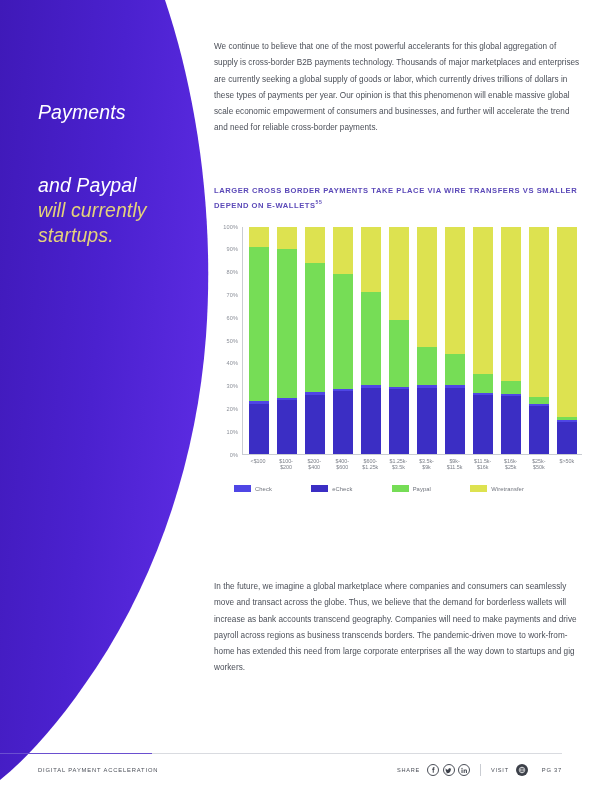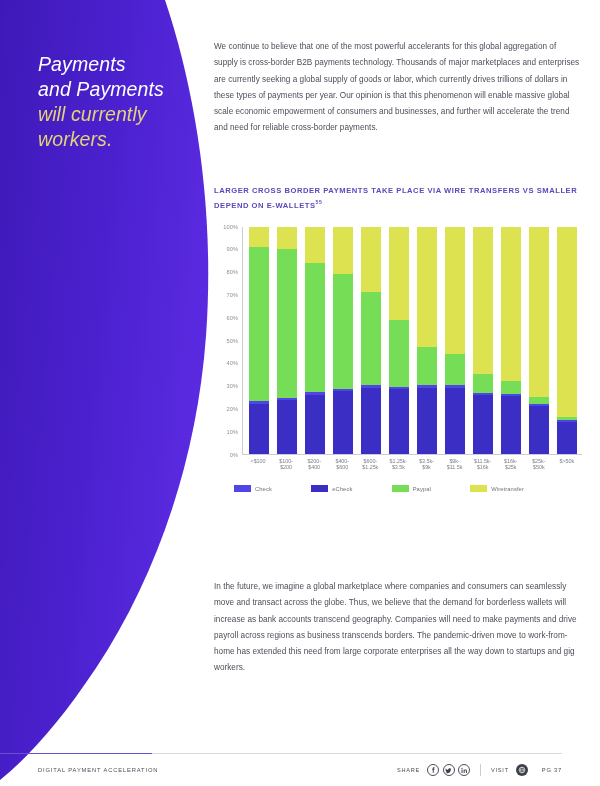--- a/index.html
+++ b/index.html
@@ -31,21 +31,21 @@
     position: absolute;
     left: 38px; top: 52px;
     width: 165px;
     z-index: 3;
     font-style: italic;
     font-size: 19.5px;
     line-height: 25px;
     letter-spacing: 0.1px;
   }
   #headline .ln { display: block; white-space: nowrap; }
-  #headline .w { color: #ffffff; }
+  #headline .w { color: #ffffff; margin-top: 48px; }
   #headline .y { color: #e4d27a; }
 
   
   .bodycopy {
     position: absolute;
     z-index: 3;
     width: 368px;
     left: 214px;
     font-size: 8.2px;
     line-height: 16.3px;
@@ -233,23 +233,23 @@
           <stop offset="55%" stop-color="#4b21cf"></stop>
           <stop offset="100%" stop-color="#5a2ae0"></stop>
         </linearGradient>
       </defs>
       <path d="M0,0 L165,0 C196,92 215,212 206,336 C197,458 158,574 96,668 C62,719 30,756 0,780 Z" fill="url(#pg)"></path>
     </svg>
   </div>
 
   <div id="headline">
     <span class="ln w">Payments</span>
-    <span class="ln w">and Payments</span>
+    <span class="ln w">and Paypal</span>
     <span class="ln y">will currently</span>
-    <span class="ln y">workers.</span>
+    <span class="ln y">startups.</span>
   </div>
 
   <p class="bodycopy" id="intro-copy">We continue to believe that one of the most powerful accelerants for this global aggregation of supply is cross-border B2B payments technology. Thousands of major marketplaces and enterprises are currently seeking a global supply of goods or labor, which currently drives trillions of dollars in these types of payments per year. Our opinion is that this phenomenon will enable massive global scale economic empowerment of consumers and businesses, and further will accelerate the trend and need for reliable cross-border payments.</p>
 
   <div id="chart-block">
     <div id="chart-title">
       <span>LARGER CROSS BORDER PAYMENTS TAKE PLACE VIA WIRE TRANSFERS VS SMALLER DEPEND ON E-WALLETS</span><sup>55</sup>
     </div>
 
     <div id="plot-wrap">

